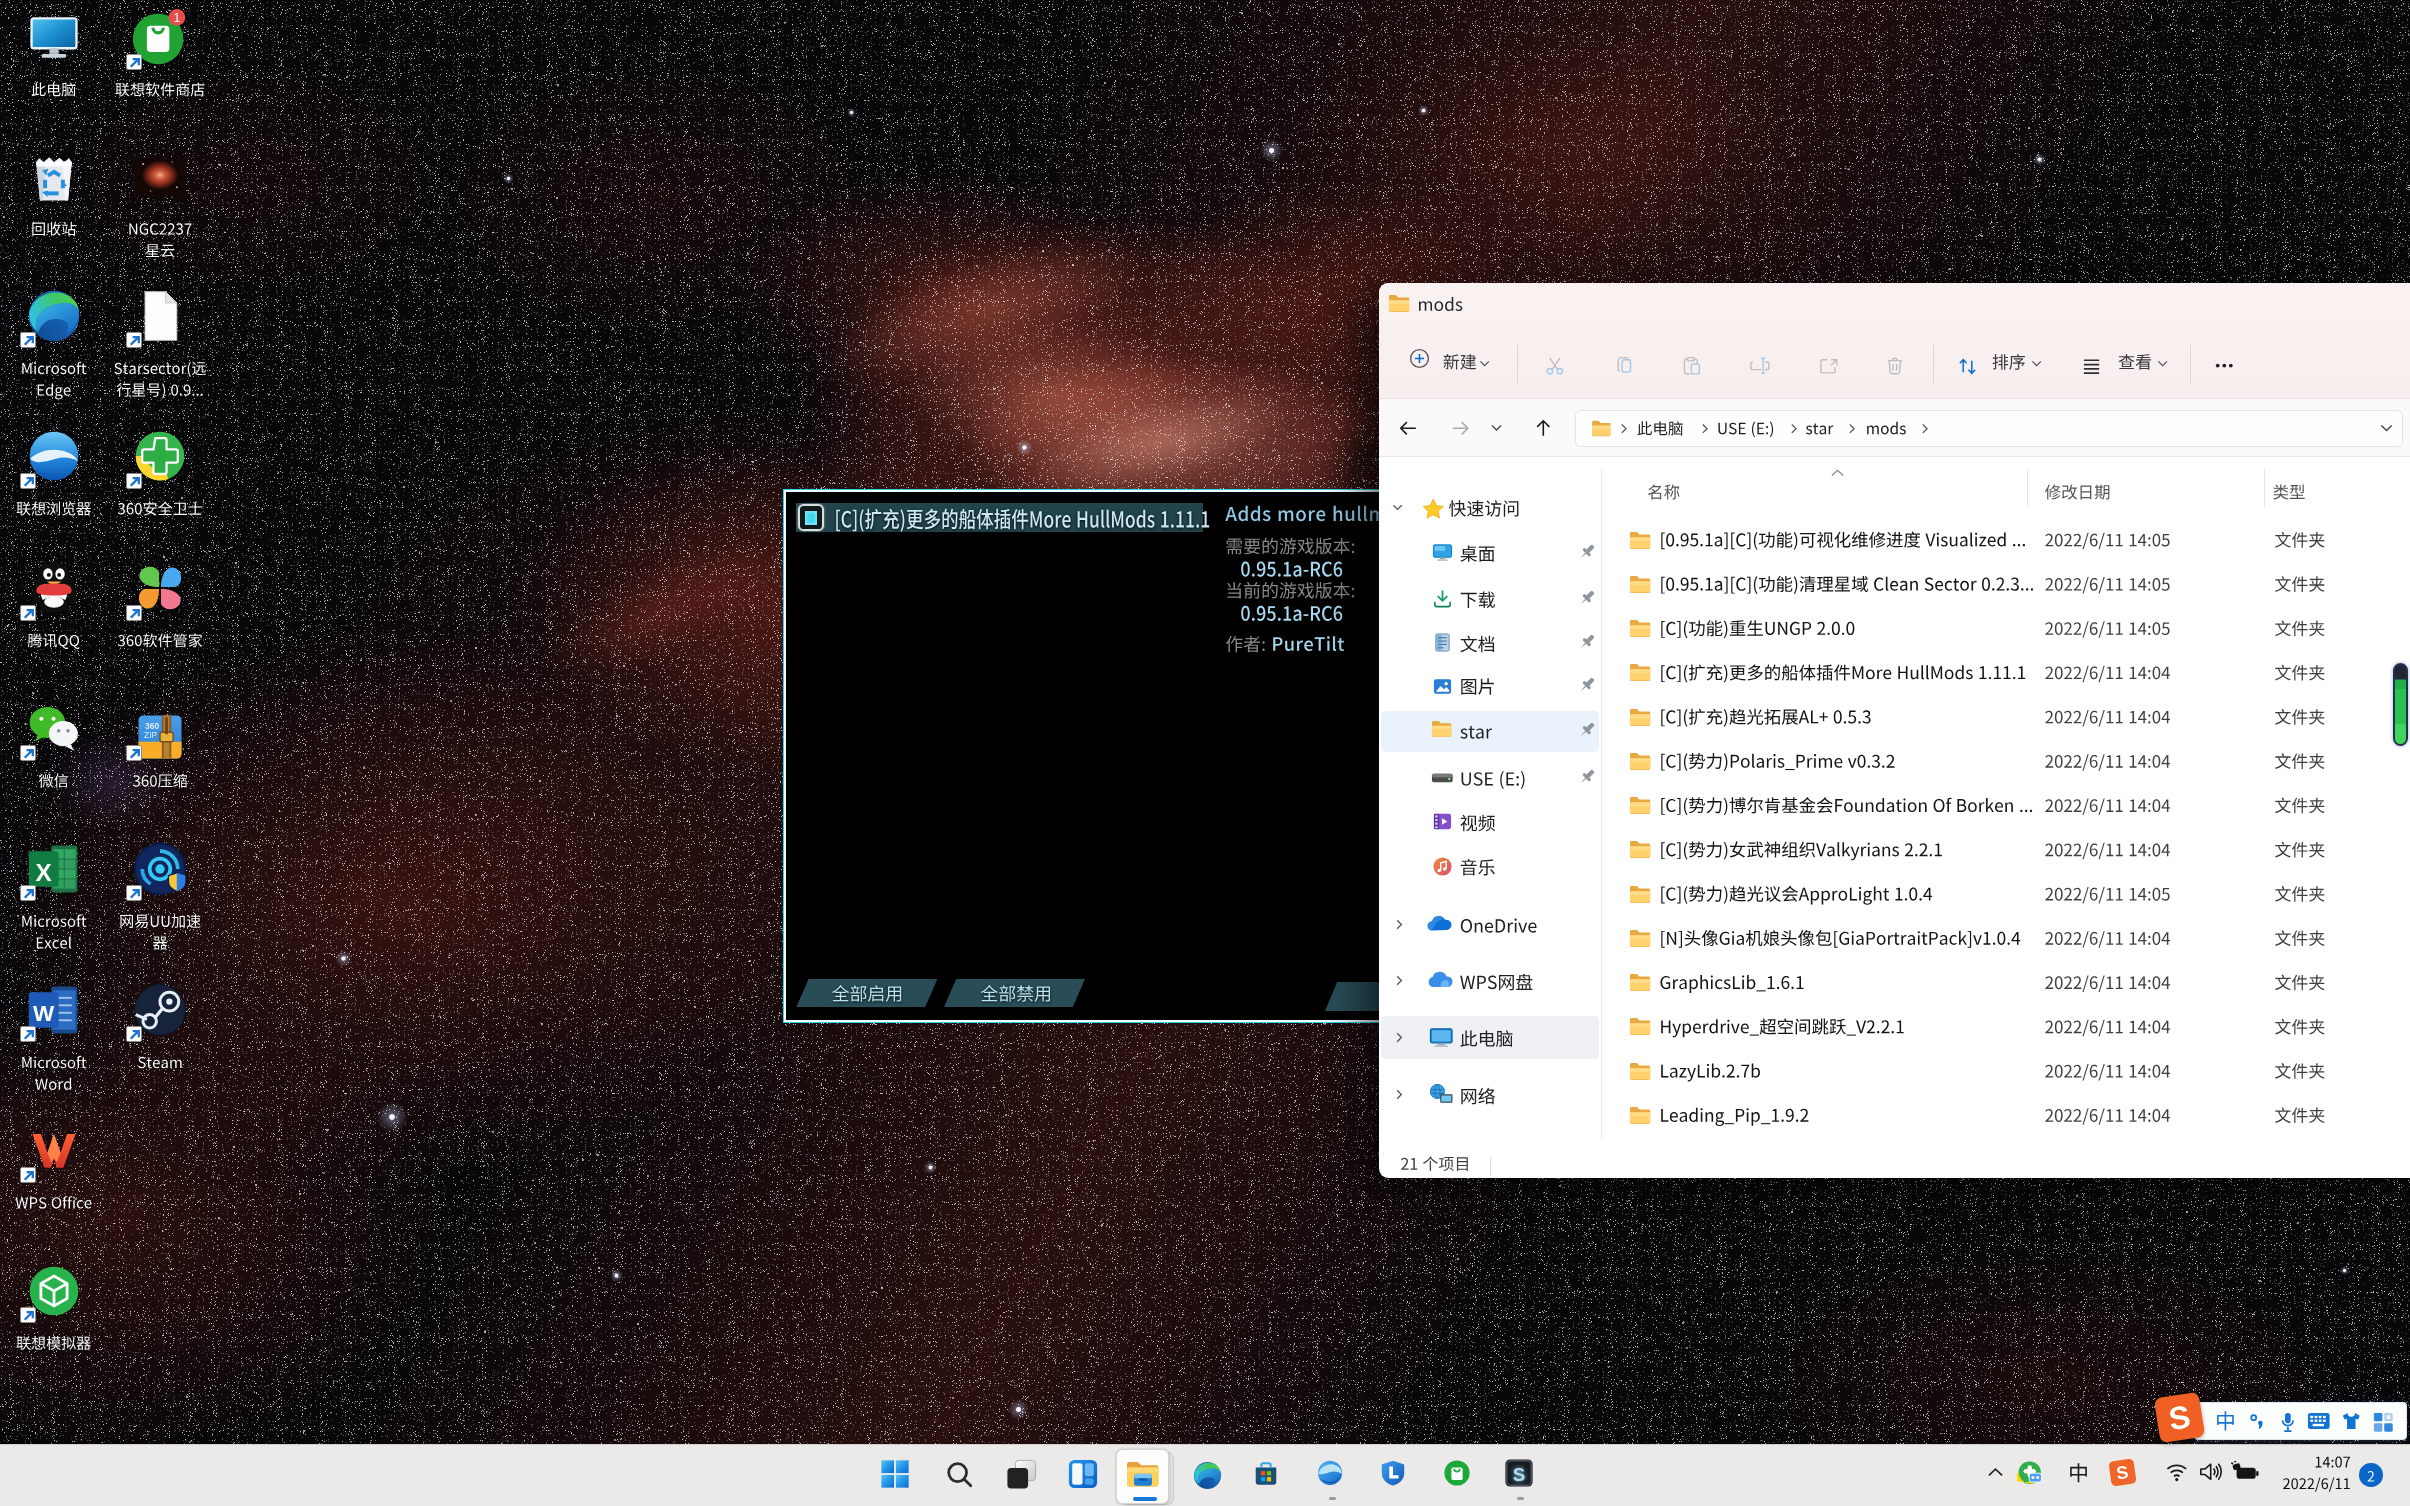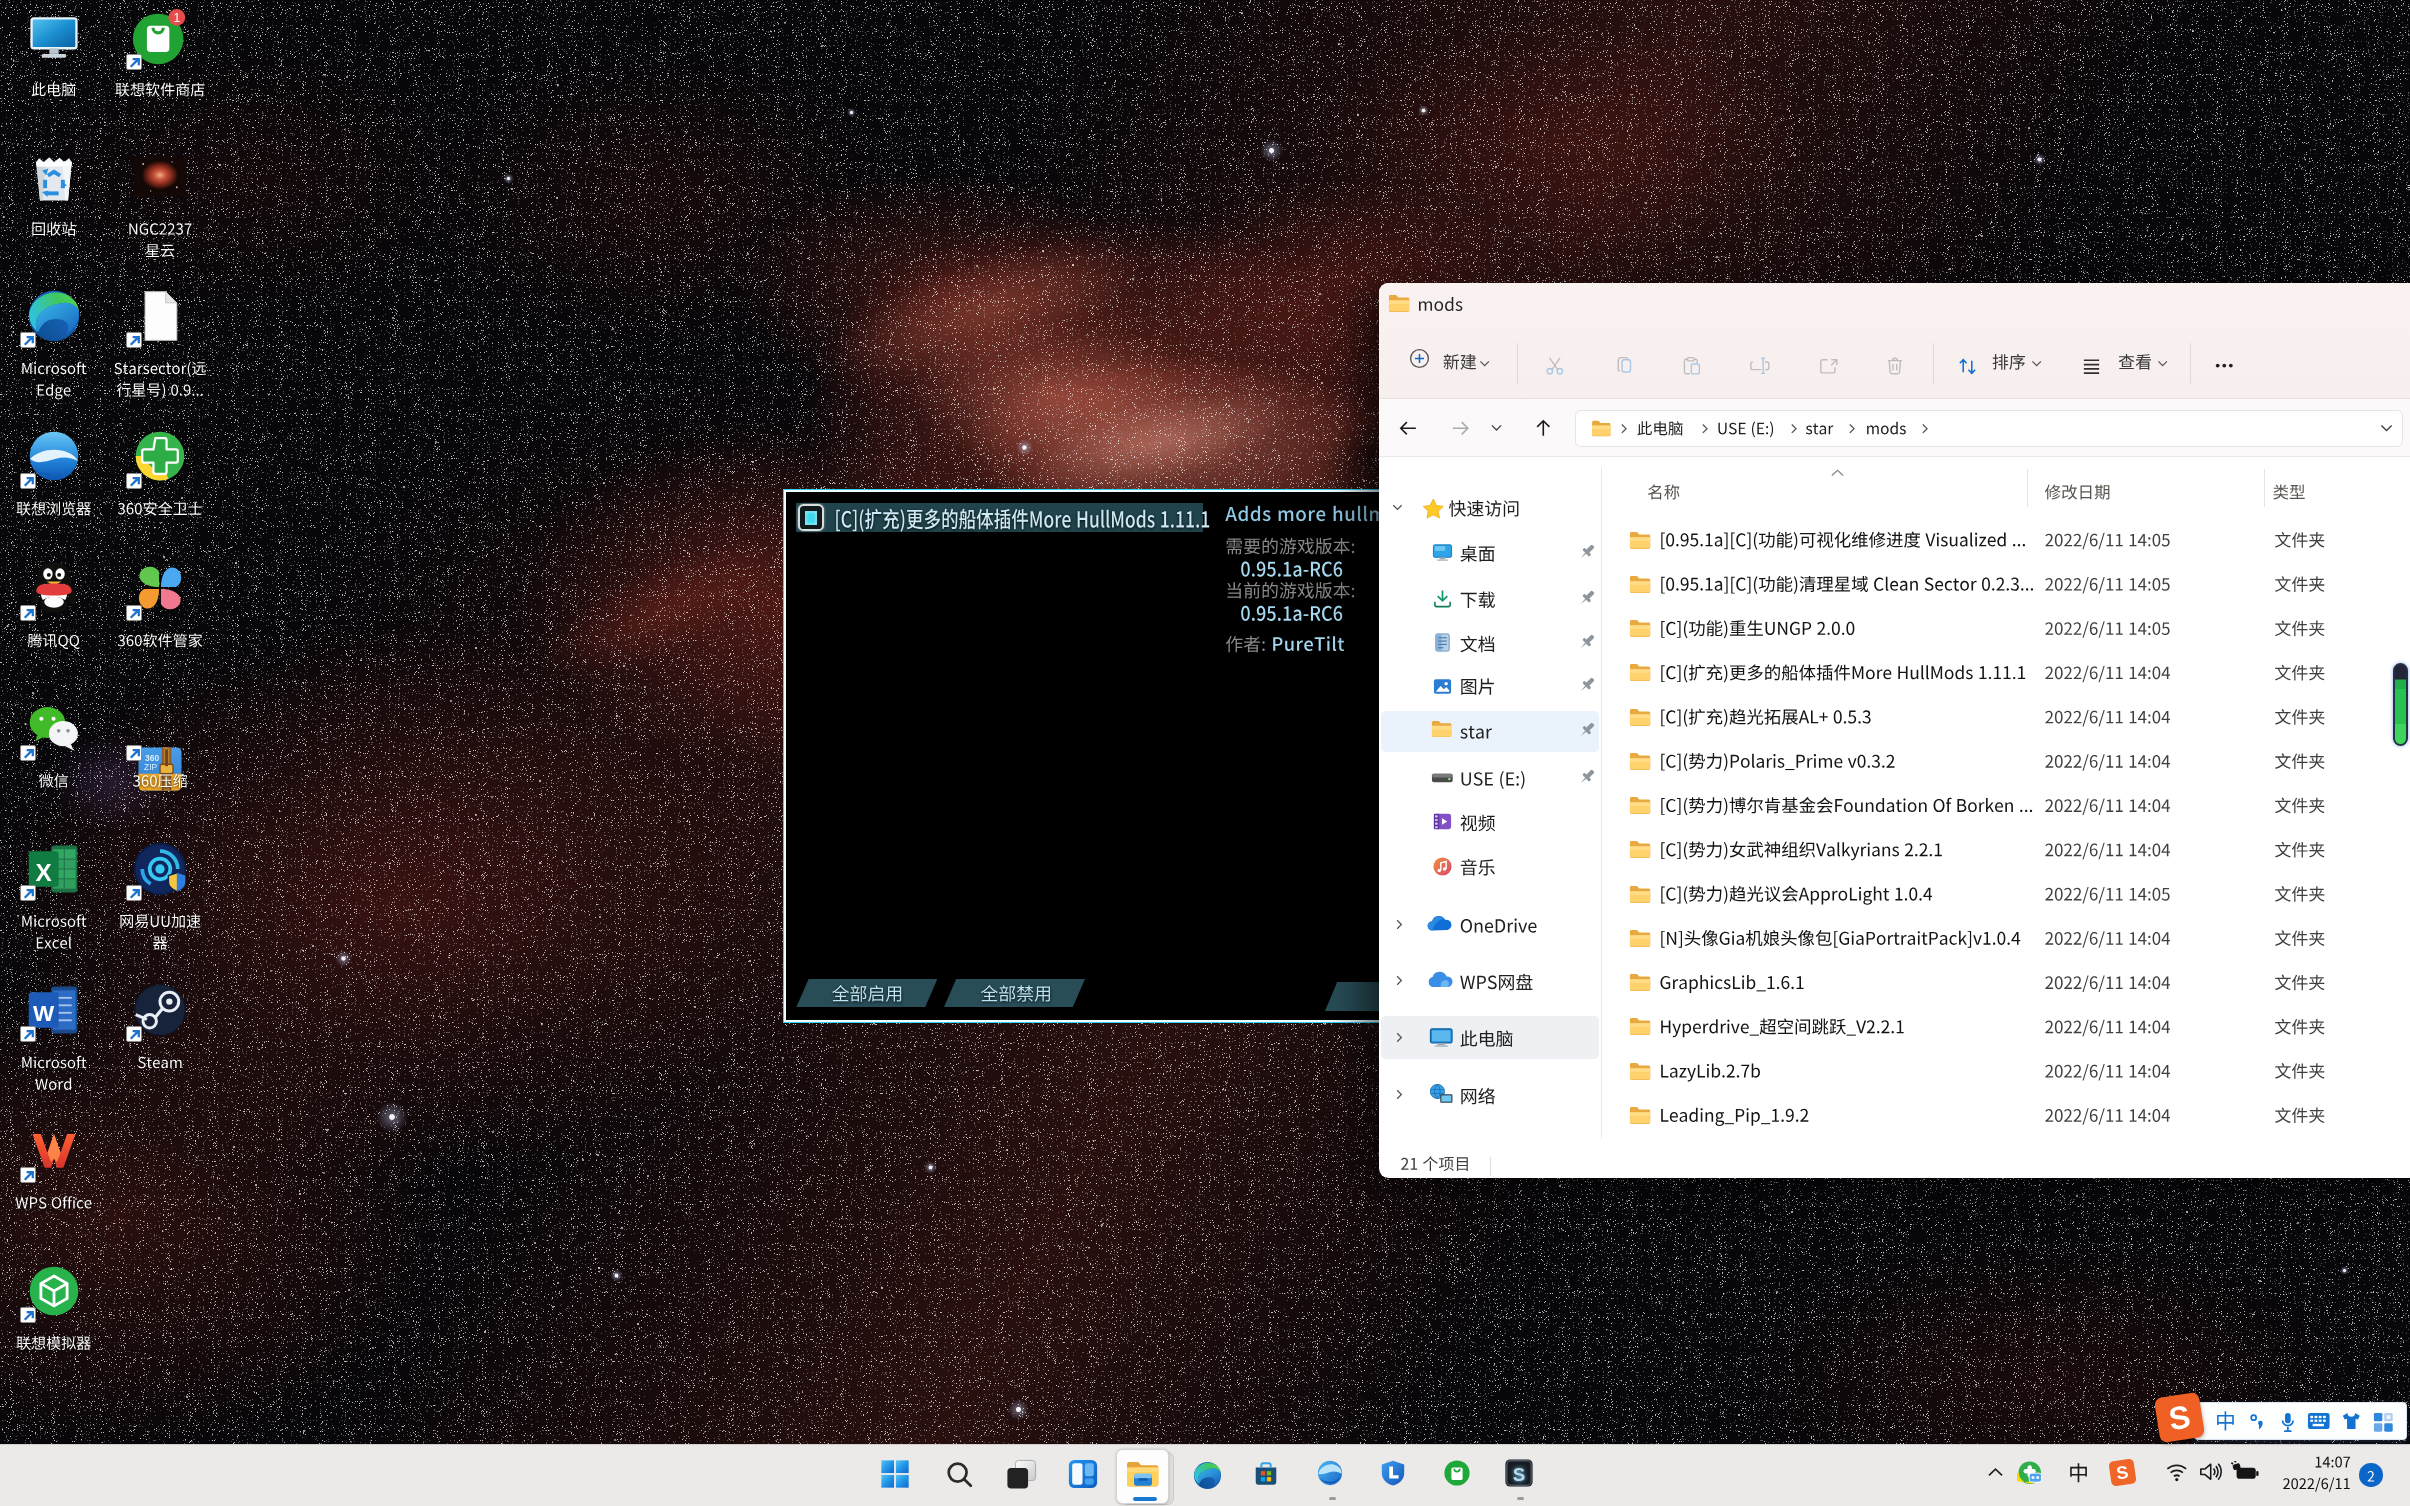--- a/index.html
+++ b/index.html
@@ -449,21 +449,21 @@
       <circle cx="30.5" cy="20" r="2.2" fill="#fff"></circle>
       <ellipse cx="41" cy="36" rx="15.5" ry="13.5" fill="#f3f5f7"></ellipse>
       <path d="M49 47 l3 7 -9 -4.5 Z" fill="#f3f5f7"></path>
       <circle cx="36" cy="33" r="1.9" fill="#8b9198"></circle>
       <circle cx="46" cy="33" r="1.9" fill="#8b9198"></circle>
     </svg></div>
 <div style="position:absolute;left:20px;top:745px;width:16px;height:16px;background:#fff;border:0.9px solid #8a8a8a;border-radius:1.9px;"></div>
 <svg style="position:absolute;left:20px;top:745px" width="18" height="18" viewBox="0 0 19 19">
     <path d="M5 13.5 L12 6.5 M7 5.5 h6.5 v6.5" stroke="#1c72ce" stroke-width="2.4" fill="none"></path>
   </svg>
-<div style="position:absolute;left:131px;top:740px;width:58px;height:58px"><svg width="58" height="58" viewBox="0 0 62 62">
+<div style="position:absolute;left:131px;top:708px;width:58px;height:58px"><svg width="58" height="58" viewBox="0 0 62 62">
       <defs>
         <linearGradient id="zp1" x1="0" y1="0" x2="0" y2="1">
           <stop offset="0" stop-color="#4a9de8"></stop>
           <stop offset="1" stop-color="#2f7fd1"></stop>
         </linearGradient>
       </defs>
       <rect x="8" y="8" width="46" height="46" rx="5" fill="url(#zp1)"></rect>
       <rect x="8" y="8" width="46" height="46" rx="5" fill="#f9b430" opacity="0"></rect>
       <path d="M8 36 h46 v13 a5 5 0 0 1 -5 5 h-36 a5 5 0 0 1 -5 -5 Z" fill="#f9ad26"></path>
       <rect x="33" y="8" width="10" height="46" fill="#8a5a28"></rect>

